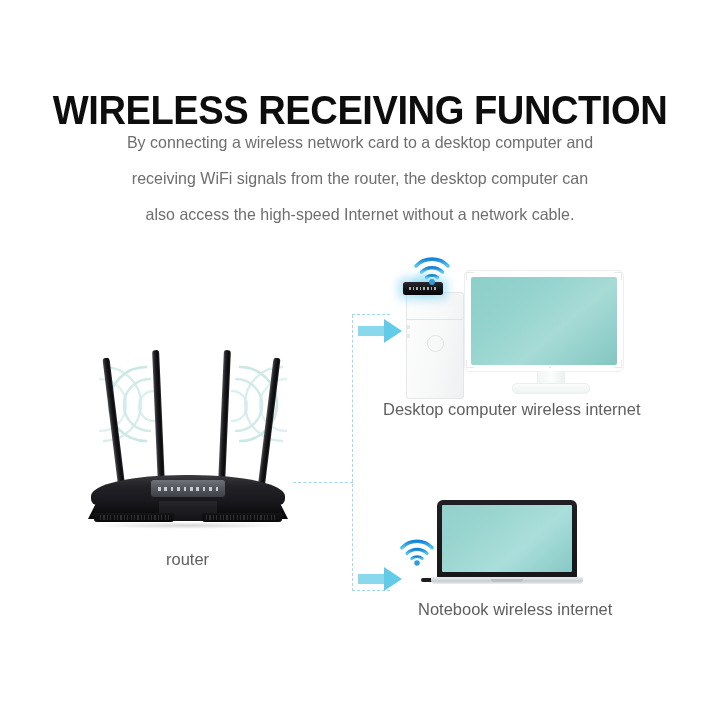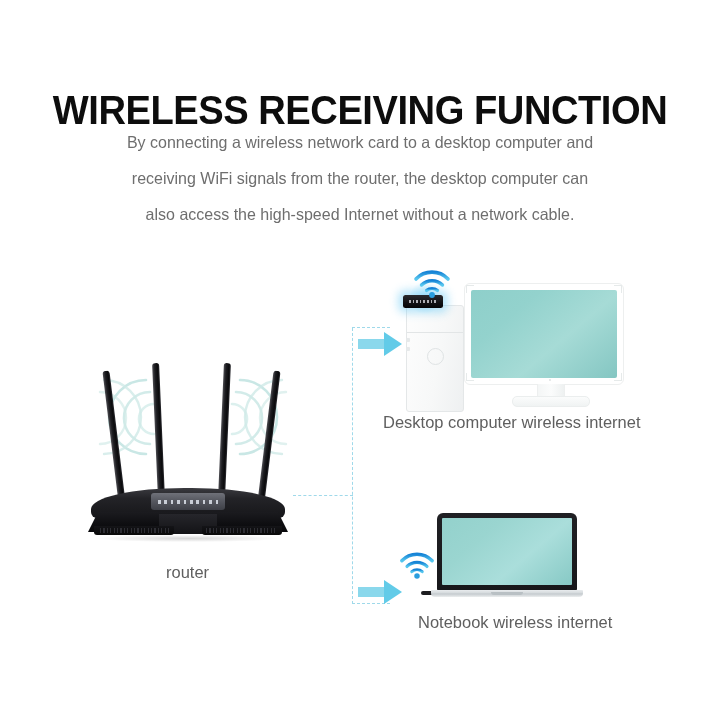--- a/index.html
+++ b/index.html
@@ -40,21 +40,21 @@
     font-size: 16.5px;
     color: #6e6e6e;
     line-height: 36px;
     transform: scaleX(0.97);
   }
   #subtitle .ln { display: block; white-space: nowrap; }
 
   
   #diagram {
     position: absolute;
-    top: 258px;
+    top: 245px;
     left: 0;
     width: 580px;
     height: 400px;
   }
 
   
   .dash-v {
     position: absolute;
     left: 352px;
     top: 70px;

